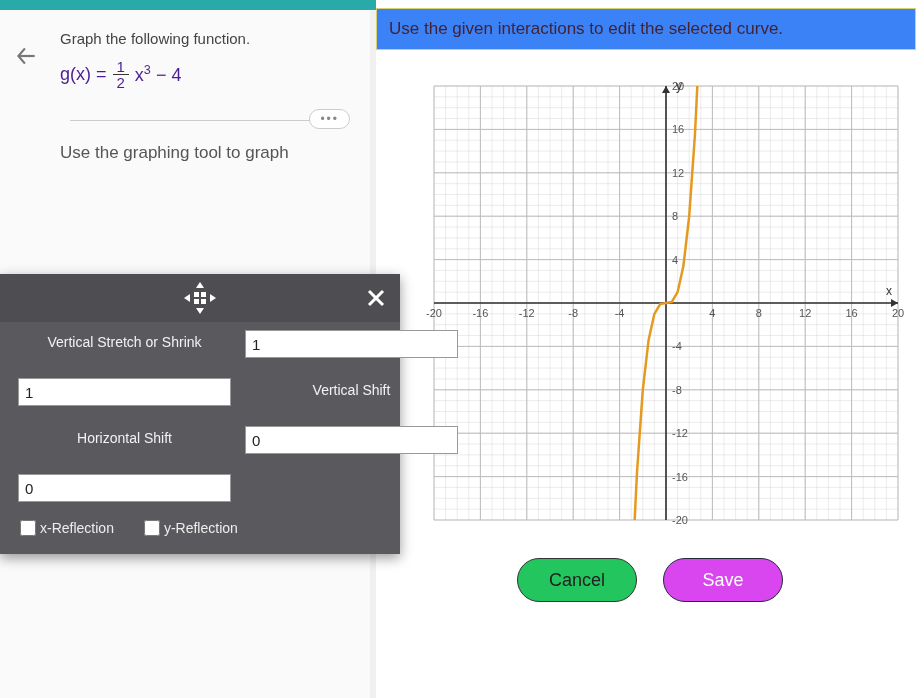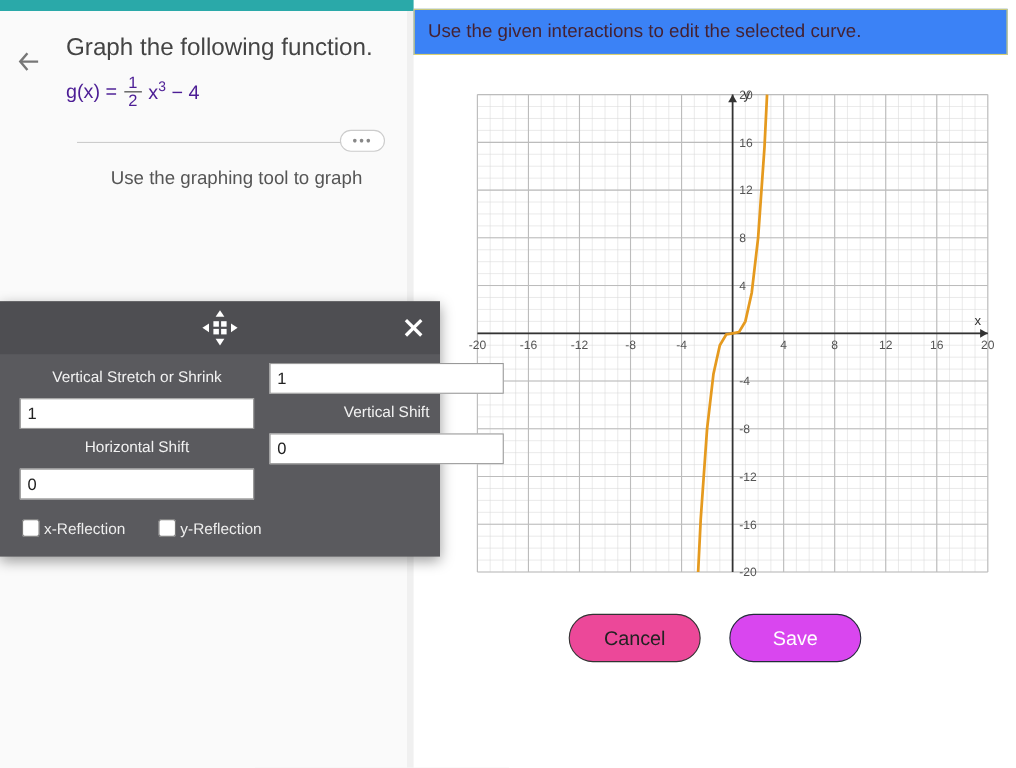--- a/index.html
+++ b/index.html
@@ -23,21 +23,21 @@
       position:absolute; left:8px; top:28px; width:40px;
     }
     .back-btn {
       width:36px;height:36px;border:none;background:none;cursor:pointer;
       display:flex;align-items:center;justify-content:center;color:#666;
     }
     .problem-area {
       margin-left:60px;
     }
     .instr {
-      font-size:22px;color:#444;margin-bottom:12px;
+      font-size:15px;color:#444;margin-bottom:12px;
     }
     .equation {
       font-size:18px;color:#4c1d95;display:flex;align-items:center;gap:6px;
       margin-bottom:30px;
     }
     .frac {display:inline-flex;flex-direction:column;align-items:center;line-height:1;}
     .frac .num{border-bottom:1px solid #333;padding:0 4px;font-size:15px;}
     .frac .den{padding:0 4px;font-size:15px;}
     .divider-row{
       border-top:1px solid #ccc;margin:20px 30px 12px 10px;position:relative;
@@ -54,21 +54,21 @@
     }
     .panel-header {
       height:48px;display:flex;align-items:center;justify-content:center;
       position:relative;background:#4e4e52;
     }
     .close-btn {
       position:absolute;right:8px;top:8px;width:32px;height:32px;border:none;
       background:none;color:#fff;cursor:pointer;display:flex;align-items:center;justify-content:center;
     }
     .grid-form {
-      display:grid;grid-template-columns:1fr 1fr;gap:4px 14px;padding:8px 18px;
+      display:grid;grid-template-columns:1fr 1fr;gap:20px 14px;padding:8px 18px;
       font-size:14px;
     }
     .grid-form .lbl{color:#f2f2f2;text-align:center;padding-top:4px;}
     .grid-form input[type=text]{
       height:28px;border:1px solid #999;background:#fff;color:#222;font-size:15px;padding:0 6px;
     }
     .reflect-row{
       display:flex;gap:30px;padding:10px 20px 0;
     }
     .reflect-row label{display:flex;align-items:center;gap:4px;color:#eee;font-size:14px;}
@@ -85,21 +85,21 @@
     .graph-wrap {
       position:relative;margin:18px 8px 0 40px;width:500px;height:470px;
     }
     .btn-row {
       display:flex;justify-content:center;gap:26px;margin-top:20px;
     }
     .btn {
       height:44px;min-width:120px;border-radius:22px;font-size:18px;cursor:pointer;
       display:flex;align-items:center;justify-content:center;
     }
-    .btn-cancel{background:#ec4899;border:1.5px solid #333;color:#222;}
+    .btn-cancel{background:#22c55e;border:1.5px solid #333;color:#222;}
     .btn-save{background:#d946ef;border:1.5px solid #242c3a;color:#fff;}
     .support-text{font-size:17px;color:#555;}
     sup{font-size:0.7em;}
   </style>
 </head>
 <body>
 
 <div class="top-stripe"></div>
 
 <div class="left-panel">
@@ -117,21 +117,21 @@
       <span>g(x) =</span>
       <span class="frac">
         <span class="num">1</span>
         <span class="den">2</span>
       </span>
       <span><span>x</span><sup>3</sup><span> − 4</span></span>
     </div>
     <div class="divider-row">
       <button class="ellipsis-pill">•••</button>
     </div>
-    <div class="support-text" style="margin-top:22px;text-align:center;">Use the graphing tool to graph</div>
+    <div class="support-text" style="margin-top:22px;">Use the graphing tool to graph</div>
   </div>
 </div>
 
 <div class="transform-panel">
   <div class="panel-header">
     <svg width="34" height="34" viewBox="0 0 34 34">
       <rect x="1" y="17" width="32" height="0" stroke="none"></rect>
       <polygon points="17,1 21,7 13,7" fill="#fff"></polygon>
       <polygon points="17,33 21,27 13,27" fill="#fff"></polygon>
       <polygon points="1,17 7,13 7,21" fill="#fff"></polygon>

